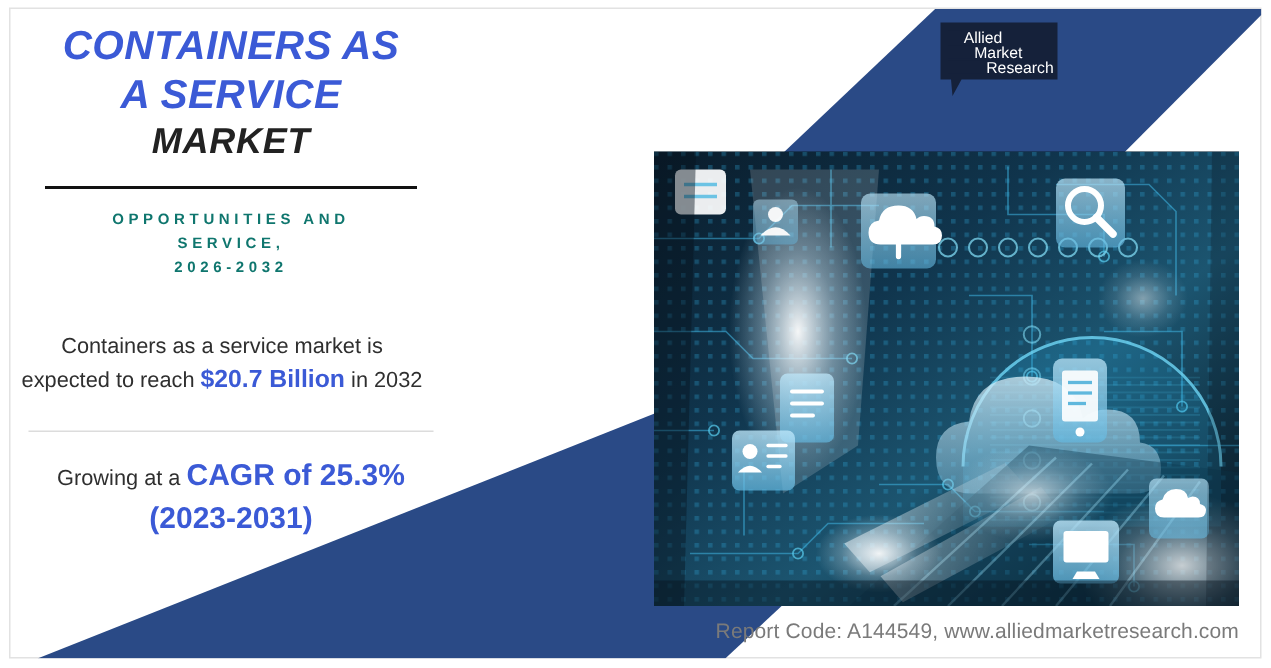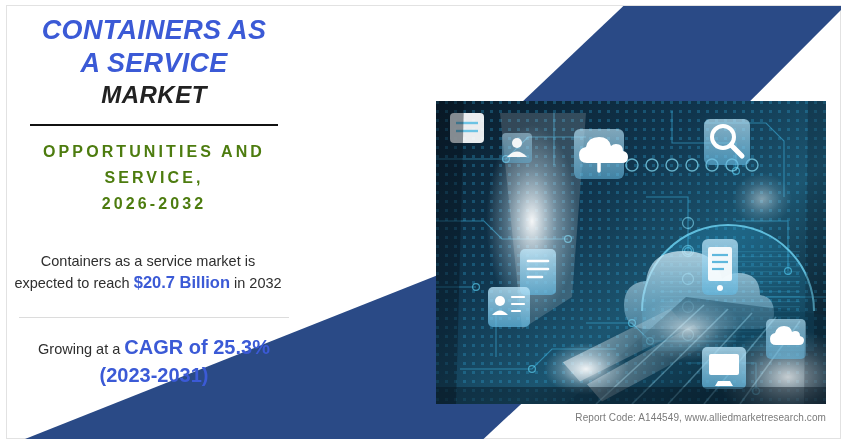--- a/index.html
+++ b/index.html
@@ -61,23 +61,23 @@
     font-size:24px;
     letter-spacing:0.5px;
   }
   .rule-dark{
     width:248px;height:2px;
     background:#111111;
     margin:14px auto 0 auto;
   }
   .subtitle{
     margin:13px 0 0 0;
-    font-size:16px;
+    font-size:10px;
     font-weight:bold;
-    color:#4d7c0f;
+    color:#0f766e;
     letter-spacing:3.1px;
     line-height:1.62;
   }
   .stat-block{
     margin:34px 12px 0 0;
     font-size:14.5px;
     color:#2f2f2f;
     line-height:1.42;
   }
   .stat-block b{
@@ -116,21 +116,21 @@
     background:#0b2030;
   }
   .hero svg{display:block;}
 
   
   .footer{
     position:absolute;
     left:436px;top:412px;
     width:390px;
     text-align:right;
-    font-size:10px;
+    font-size:14px;
     color:#7a7a7a;
     letter-spacing:0.1px;
   }
 </style>
 </head>
 <body>
 
 <div id="card">
 
   <div class="frame-border"></div>
@@ -161,20 +161,38 @@
 
     <div class="rule-light"></div>
 
     <p class="cagr-block">
       <span>Growing at a</span>
       <b>CAGR of 25.3%</b><br>
       <b>(2023-2031)</b>
     </p>
   </div>
 
+  <div class="logo">
+    <svg width="82" height="53" viewBox="0 0 82 53">
+      <path d="M2 2 H80 V40 H16 L10 51 L9 40 H2 Z" fill="#15213a"></path>
+      <rect x="7" y="8" width="9" height="8" fill="#ffffff" opacity="0.02"></rect>
+
+      <rect x="7" y="7.5" width="9" height="8.5" fill="#15213a"></rect>
+      <rect x="7" y="17.5" width="16" height="8.5" fill="#15213a"></rect>
+      <rect x="7" y="27.5" width="24" height="8.5" fill="#15213a"></rect>
+
+      <rect x="5.5" y="6" width="0" height="0" fill="none"></rect>
+      <g fill="#ffffff" opacity="0">
+        <rect x="0" y="0" width="1" height="1"></rect>
+      </g>
+      <text x="17.5" y="15.5" font-family="'Liberation Sans',sans-serif" font-size="10.5" fill="#ffffff">Allied</text>
+      <text x="24.5" y="25.5" font-family="'Liberation Sans',sans-serif" font-size="10.5" fill="#ffffff">Market</text>
+      <text x="32.5" y="35.5" font-family="'Liberation Sans',sans-serif" font-size="10.5" fill="#ffffff">Research</text>
+    </svg>
+  </div>
 
   <div class="hero">
     <svg width="390" height="303" viewBox="0 0 390 303">
       <defs>
         <linearGradient id="bg" x1="0" y1="0" x2="1" y2="1">
           <stop offset="0%" stop-color="#0a1c2b"></stop>
           <stop offset="35%" stop-color="#10354d"></stop>
           <stop offset="60%" stop-color="#1c5570"></stop>
           <stop offset="100%" stop-color="#07151f"></stop>
         </linearGradient>

